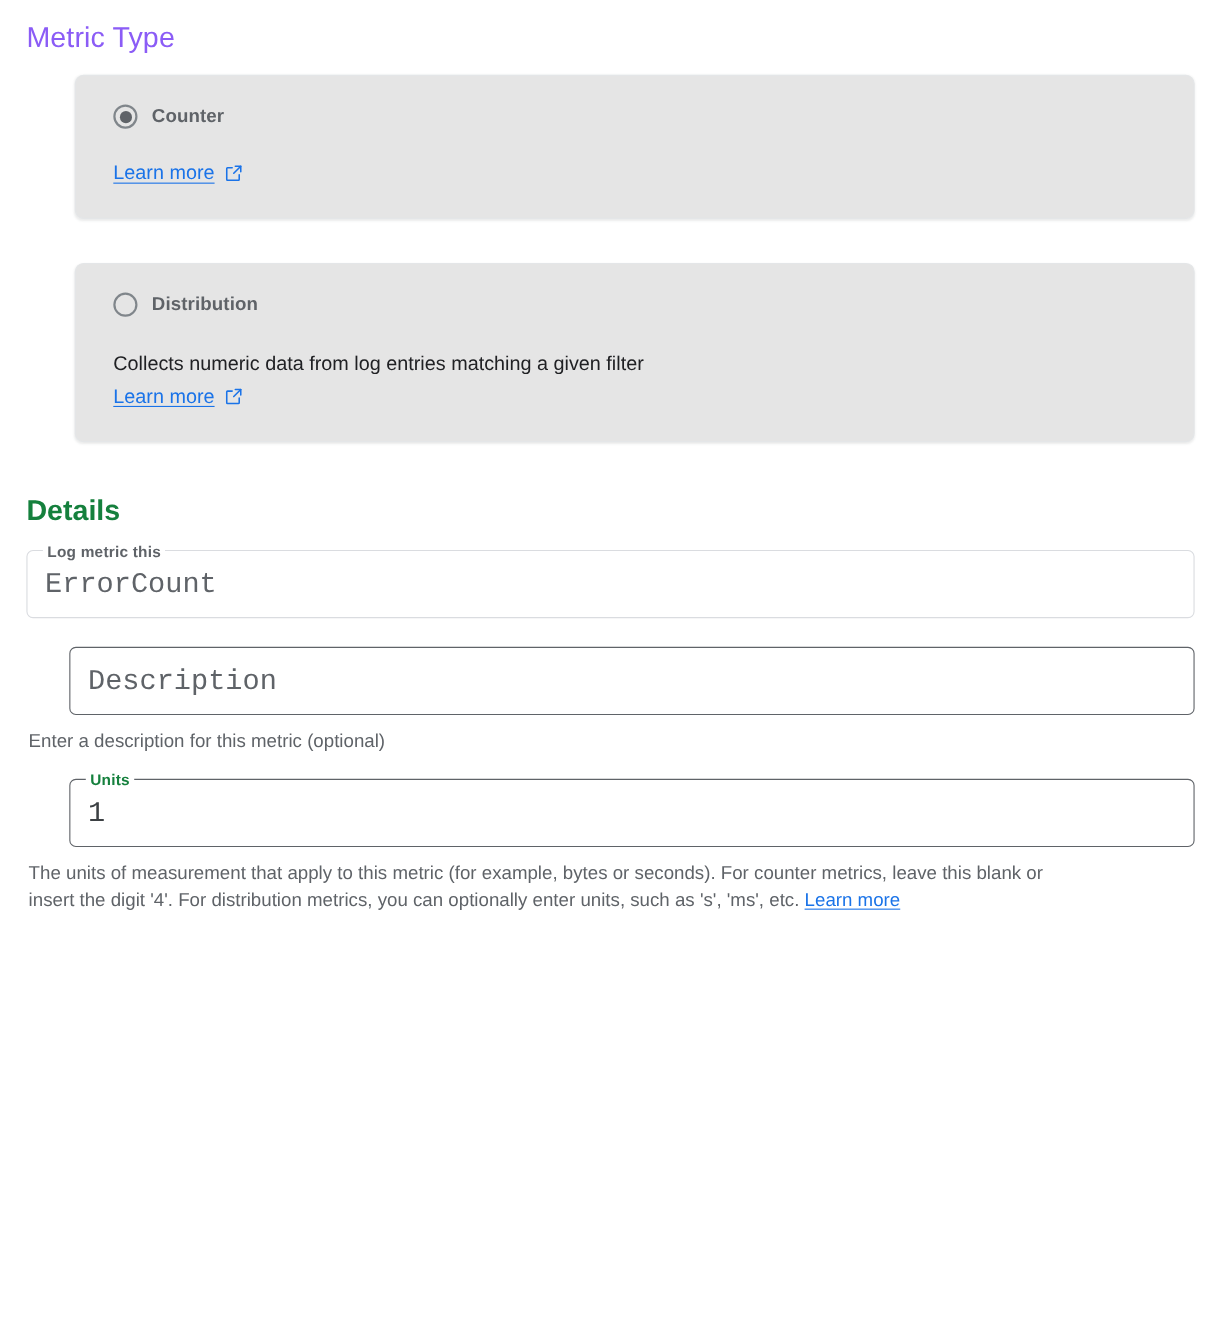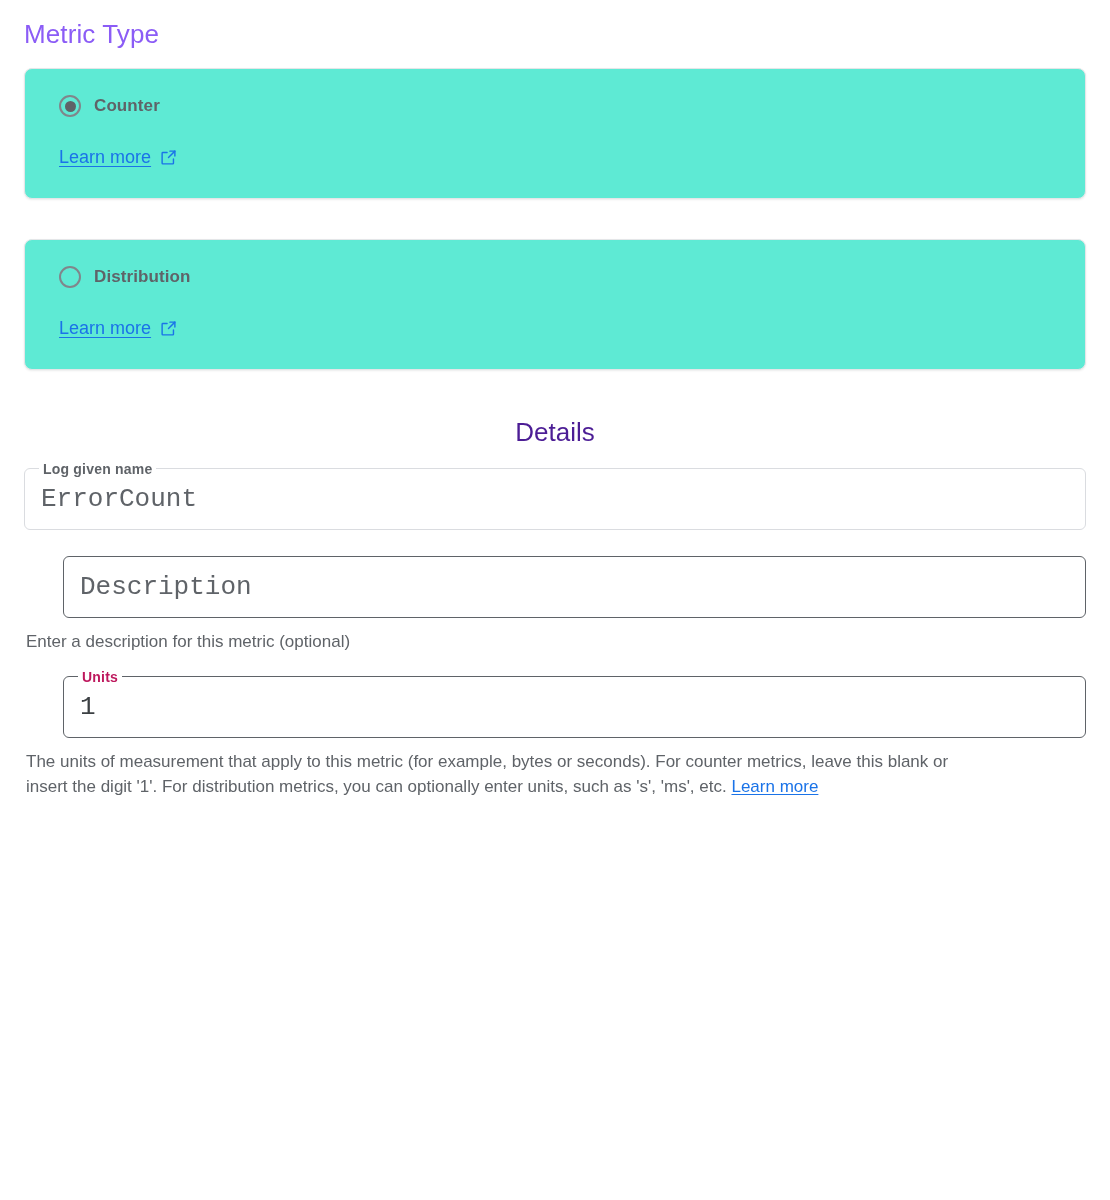--- a/index.html
+++ b/index.html
@@ -27,23 +27,24 @@
     line-height: 32px;
   }
   .cards {
     display: flex;
     flex-direction: column;
     gap: 40px;
   }
   .card {
     border: 1px solid #e4e6e8;
     border-radius: 8px;
-    background: #5eead4;
+    background: #e5e5e5;
     box-shadow: 0 1px 2px rgba(60,64,67,0.10);
     padding: 26px 34px 30px 34px;
+    margin-left: 44px;
   }
   .radio-row {
     display: flex;
     align-items: center;
     gap: 13px;
     margin-bottom: 30px;
   }
   .radio {
     width: 22px;
     height: 22px;
@@ -81,25 +82,24 @@
     gap: 9px;
     color: #1a73e8;
     font-size: 18px;
     text-decoration: underline;
     text-underline-offset: 3px;
     cursor: pointer;
   }
   .ext-icon { display: inline-block; line-height: 0; }
   .details-title {
     font-size: 26px;
-    font-weight: 400;
-    color: #4c1d95;
+    font-weight: 700;
+    color: #15803d;
     margin: 46px 0 20px 0;
     line-height: 32px;
-    text-align: center;
   }
   
   .field {
     position: relative;
     border: 1px solid #dadce0;
     border-radius: 6px;
     height: 62px;
     display: flex;
     align-items: center;
     padding: 0 16px;
@@ -107,21 +107,21 @@
   }
   .field.strong { border-color: #5f6368; margin-left: 39px; }
   .field .legend {
     position: absolute;
     top: -9px;
     left: 14px;
     background: #ffffff;
     padding: 0 4px;
     font-size: 14px;
     line-height: 18px;
-    color: #be185d;
+    color: #15803d;
     font-weight: 700;
     letter-spacing: 0.2px;
   }
   .field .legend.light { color: #5f6368; font-weight: 700; }
   .field input {
     border: 0;
     outline: 0;
     width: 100%;
     font-family: Liberation Mono, monospace;
     font-size: 26px;
@@ -174,51 +174,52 @@
       </a>
     </div>
 
     <div class="card">
       <div class="radio-row">
         <span class="radio">
           
         </span>
         <span class="radio-label">Distribution</span>
       </div>
+      <div class="card-desc">Collects numeric data from log entries matching a given filter</div>
       <a class="learn-more">
         <span>Learn more</span>
         <span class="ext-icon">
           <svg width="17" height="17" viewBox="0 0 24 24" fill="none" stroke="#1a73e8" stroke-width="2">
             <path d="M14 3h7v7" stroke-linecap="round" stroke-linejoin="round"></path>
             <path d="M21 3l-9 9" stroke-linecap="round"></path>
             <path d="M19 14v6a1 1 0 0 1-1 1H4a1 1 0 0 1-1-1V6a1 1 0 0 1 1-1h6" stroke-linecap="round" stroke-linejoin="round"></path>
           </svg>
         </span>
       </a>
     </div>
 
   </div>
 
   <h2 class="details-title">Details</h2>
 
   <div class="field disabled">
-    <span class="legend light">Log given name</span>
+    <span class="legend light">Log metric this</span>
     <input value="ErrorCount" style="">
   </div>
 
   <div class="spacer-26"></div>
 
   <div class="field strong">
     <input placeholder="Description" style="">
   </div>
   <div class="helper">Enter a description for this metric (optional)</div>
 
   <div class="spacer-22"></div>
 
   <div class="field strong">
     <span class="legend">Units</span>
     <input value="1" style="">
   </div>
   <div class="helper">
-    <span>The units of measurement that apply to this metric (for example, bytes or seconds). For counter metrics, leave this blank or insert the digit '1'. For distribution metrics, you can optionally enter units, such as 's', 'ms', etc. </span><a>Learn more</a>
+    <span>The units of measurement that apply to this metric (for example, bytes or seconds). For counter metrics, leave this blank or insert the digit '4'. For distribution metrics, you can optionally enter units, such as 's', 'ms', etc. </span><a>Learn more</a>
   </div>
 
 </div>
 
 </body></html>

